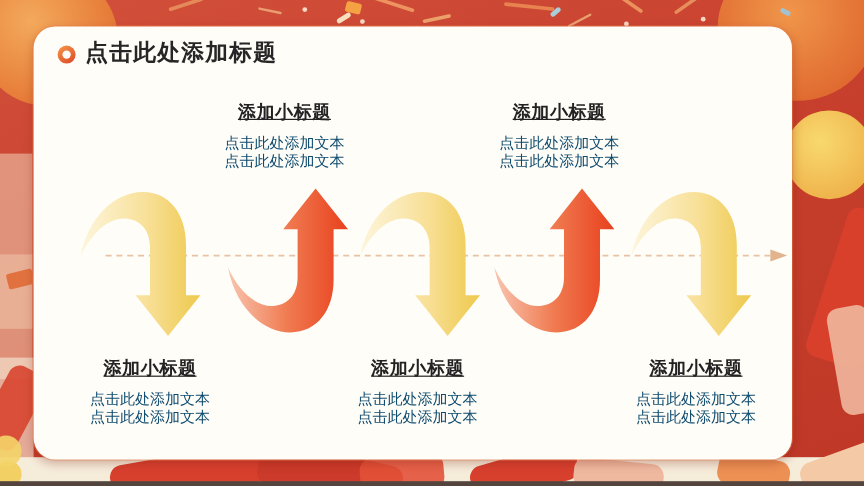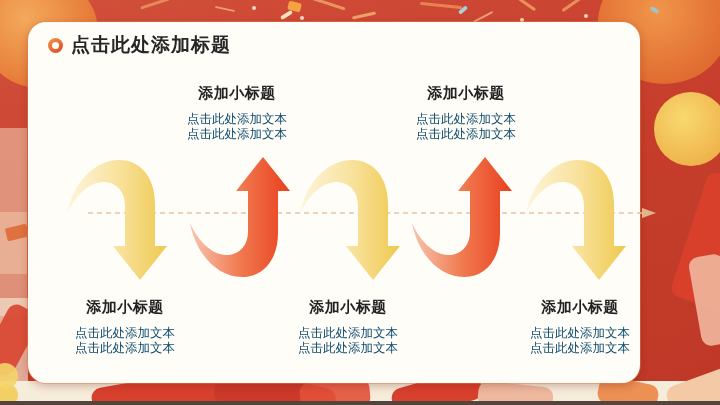--- a/index.html
+++ b/index.html
@@ -22,39 +22,40 @@
   .building2{left:0;top:212px;width:27px;height:62px;background:#f3d5b8;opacity:.45;}
   .band-bottom{left:0;top:381px;width:720px;height:24px;background:#f6ecda;}
   .strip-dark{left:0;top:401px;width:720px;height:4px;background:#53453e;}
   .ribbon{border-radius:10px;}
   .circle{border-radius:50%;}
   
   .card{
     position:absolute;left:28px;top:22px;width:612px;height:361px;
     background:#fffdf8;border-radius:18px;
     box-shadow:0 0 0 1px rgba(233,128,78,.45),0 3px 8px rgba(110,20,10,.28);
+    padding-left:20px;
   }
   .title-row{position:absolute;left:20px;top:10px;display:flex;align-items:center;gap:8px;}
   .bullet{width:15px;height:15px;border-radius:50%;
     background:linear-gradient(145deg,#f49a4a,#dd4426);
     display:flex;align-items:center;justify-content:center;flex:0 0 auto;}
   .bullet i{display:block;width:7px;height:7px;border-radius:50%;background:#fffdf8;}
   .slide-title{font-size:19px;font-weight:bold;color:#262626;letter-spacing:1px;line-height:26px;}
   
   .flow-line{position:absolute;left:58px;top:184px;width:578px;height:14px;}
   
   .arrow{position:absolute;width:104px;height:132px;}
   .a1{left:37px;top:130px;}
   .a2{left:160px;top:133px;}
   .a3{left:270px;top:130px;}
   .a4{left:382px;top:133px;}
   .a5{left:496px;top:130px;}
   
   .text-block{position:absolute;width:160px;text-align:center;cursor:default;}
-  .text-block .sub{font-size:15px;font-weight:bold;color:#222;margin:0 0 9px 0;letter-spacing:.5px;}
+  .text-block .sub{font-size:15px;font-weight:bold;color:#222;margin:0 0 9px 0;letter-spacing:.5px;text-decoration:underline;}
   .text-block .ln{font-size:12.5px;color:#0c4a6e;line-height:1.22;display:block;}
   .t1{left:129px;top:62px;}
   .t2{left:358px;top:62px;}
   .b1{left:17px;top:276px;}
   .b2{left:240px;top:276px;}
   .b3{left:472px;top:276px;}
 </style>
 </head>
 <body>
 

